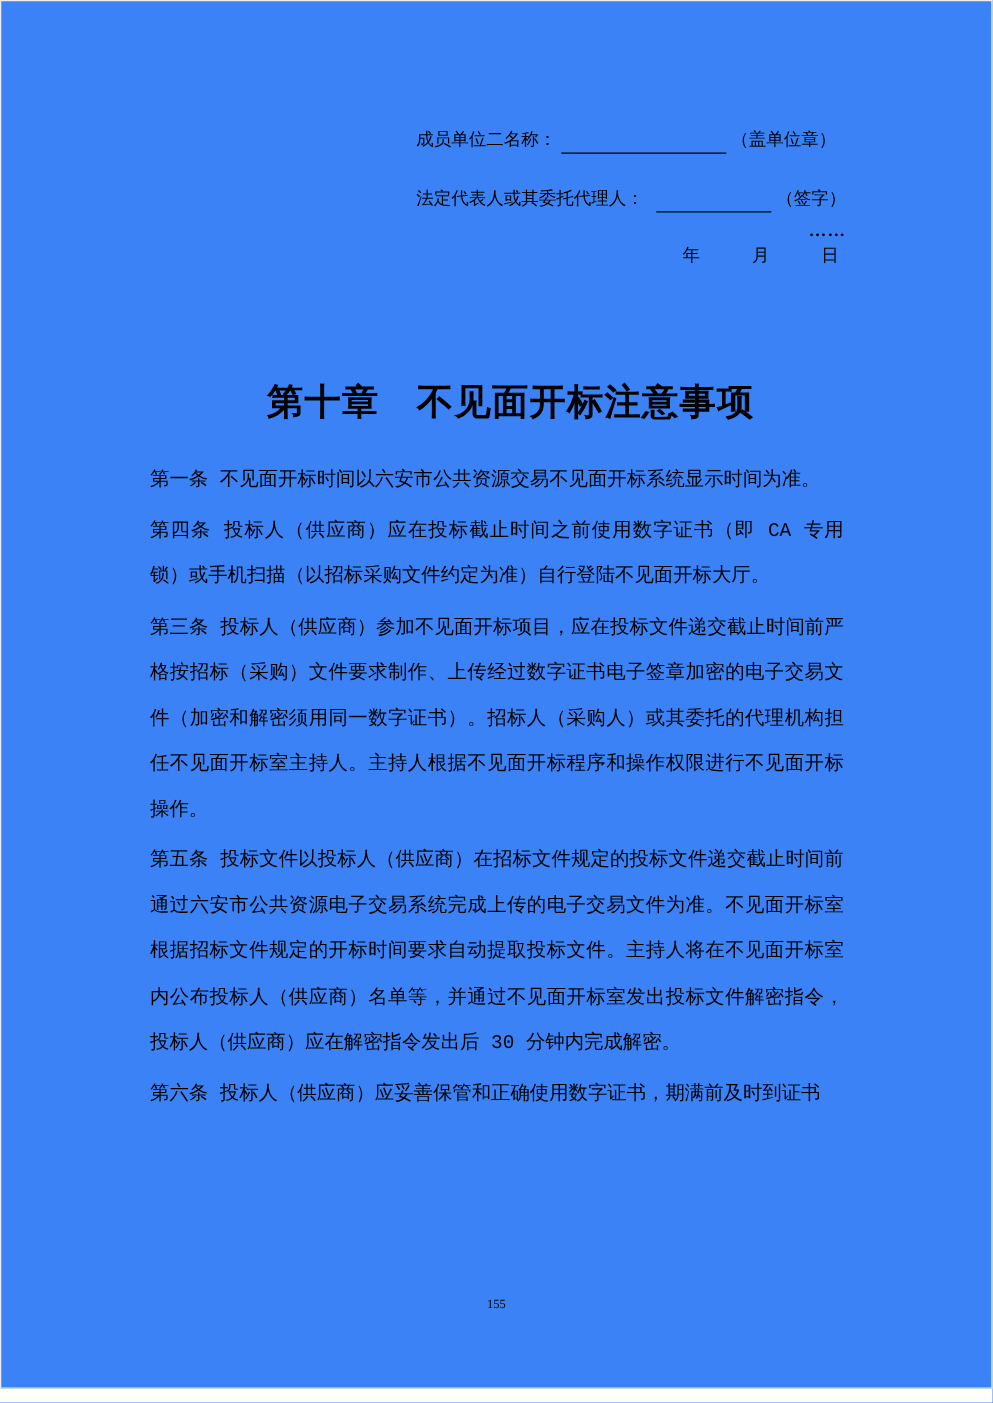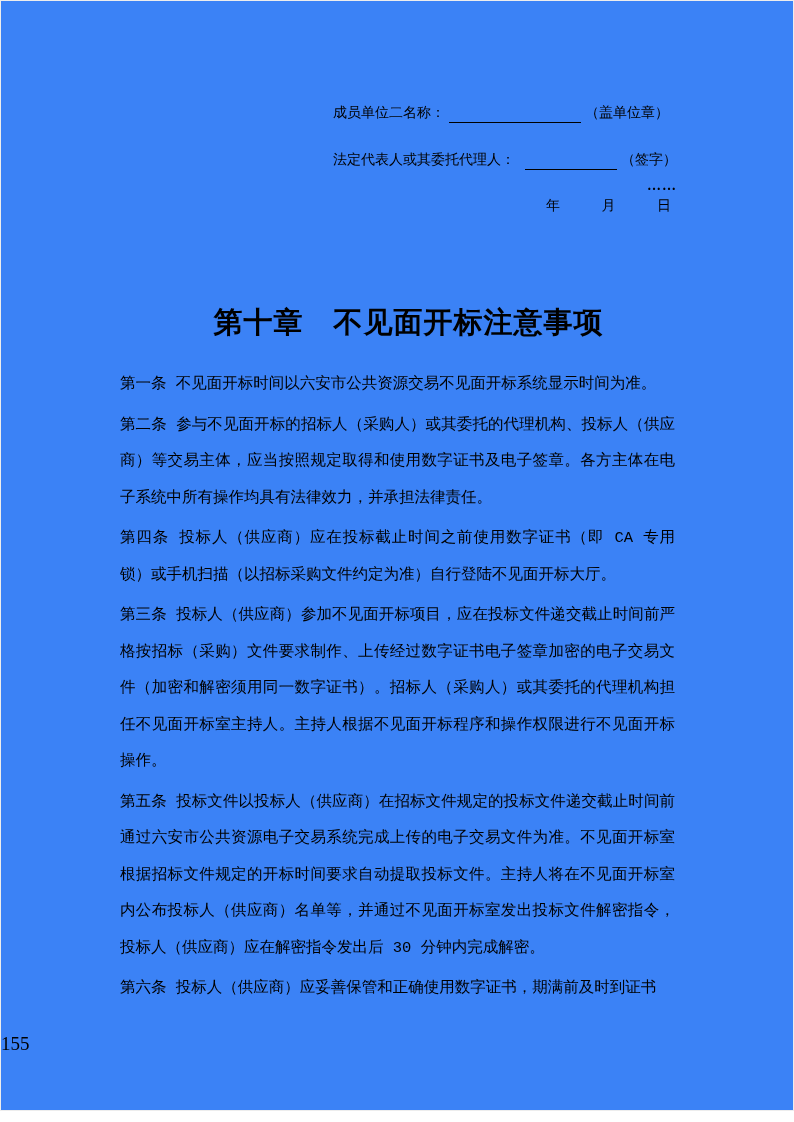--- a/index.html
+++ b/index.html
@@ -74,21 +74,22 @@
   .body-text p {
     margin: 0 0 4px 0;
     padding: 0;
   }
   
   .page-footer {
     position: absolute;
     left: 0;
     bottom: 58px;
     width: 100%;
-    font-size: 19px;
+    text-align: center;
+    font-size: 10px;
     line-height: 16px;
   }
 </style>
 </head>
 <body>
 
 <div class="page">
 
   <div class="sig-block">
     <div class="sig-row">
@@ -106,21 +107,20 @@
       <span>年</span>
       <span class="dsep">月</span>
       <span class="dsep">日</span>
     </div>
   </div>
 
   <h1 class="chapter-title">第十章　不见面开标注意事项</h1>
 
   <div class="body-text">
     <p>第一条 不见面开标时间以六安市公共资源交易不见面开标系统显示时间为准。</p>
-    <p>第二条 参与不见面开标的招标人（采购人）或其委托的代理机构、投标人（供应商）等交易主体，应当按照规定取得和使用数字证书及电子签章。各方主体在电子系统中所有操作均具有法律效力，并承担法律责任。</p>
     <p>第四条 投标人（供应商）应在投标截止时间之前使用数字证书（即 CA 专用锁）或手机扫描（以招标采购文件约定为准）自行登陆不见面开标大厅。</p>
     <p>第三条 投标人（供应商）参加不见面开标项目，应在投标文件递交截止时间前严格按招标（采购）文件要求制作、上传经过数字证书电子签章加密的电子交易文件（加密和解密须用同一数字证书）。招标人（采购人）或其委托的代理机构担任不见面开标室主持人。主持人根据不见面开标程序和操作权限进行不见面开标操作。</p>
     <p>第五条 投标文件以投标人（供应商）在招标文件规定的投标文件递交截止时间前通过六安市公共资源电子交易系统完成上传的电子交易文件为准。不见面开标室根据招标文件规定的开标时间要求自动提取投标文件。主持人将在不见面开标室内公布投标人（供应商）名单等，并通过不见面开标室发出投标文件解密指令，投标人（供应商）应在解密指令发出后 30 分钟内完成解密。</p>
     <p>第六条 投标人（供应商）应妥善保管和正确使用数字证书，期满前及时到证书</p>
   </div>
 
   <div class="page-footer">155</div>
 
 </div>
 

